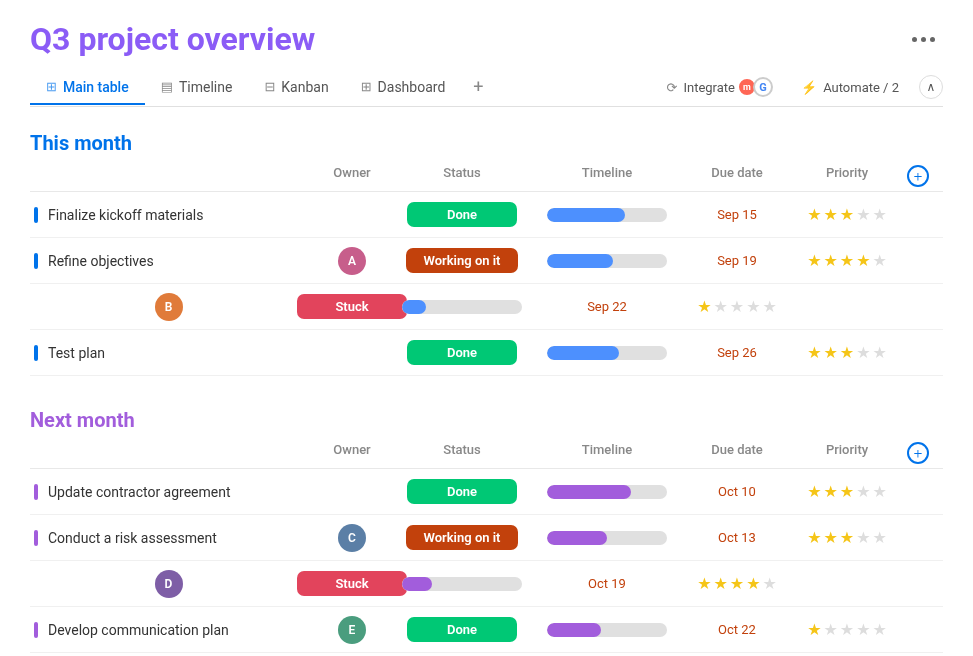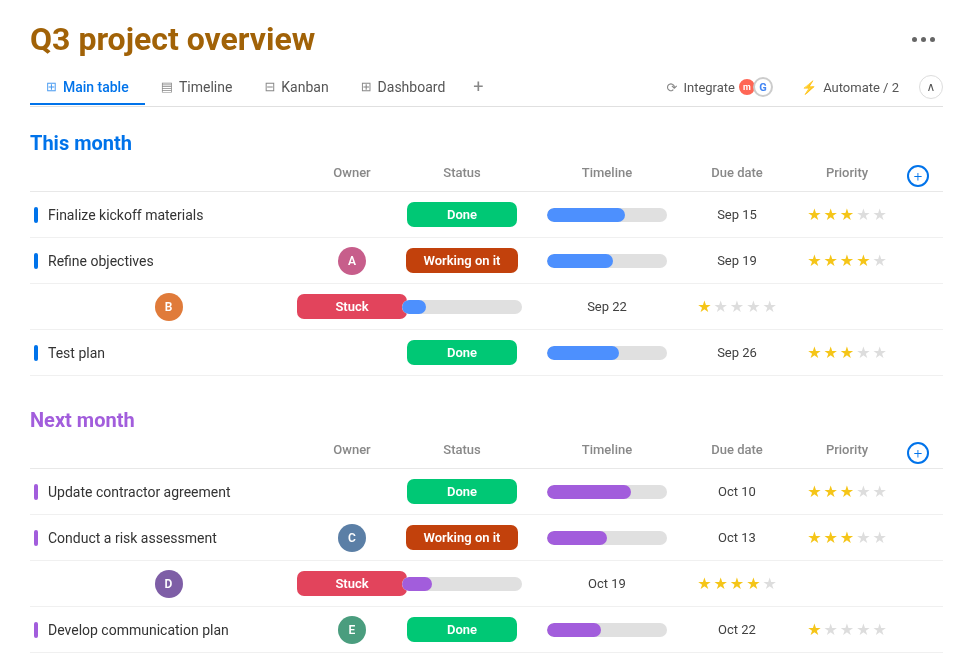--- a/index.html
+++ b/index.html
@@ -16,21 +16,21 @@
     }
     .header-row {
       display: flex;
       align-items: center;
       justify-content: space-between;
       margin-bottom: 10px;
     }
     .page-title {
       font-size: 32px;
       font-weight: 700;
-      color: #a16207;
+      color: #8b5cf6;
     }
     .more-btn {
       display: flex;
       gap: 4px;
       cursor: pointer;
       padding: 4px 8px;
       border-radius: 4px;
     }
     .more-btn span {
       width: 5px; height: 5px;
@@ -227,21 +227,21 @@
       height: 100%;
       border-radius: 7px;
       position: absolute;
       left: 0; top: 0;
     }
     .timeline-bar.blue { background: #4d90fe; }
     .timeline-bar.purple { background: #a25ddc; }
     .due-date-cell {
       text-align: center;
       font-size: 13px;
-      color: #404040;
+      color: #c2410c;
     }
     .priority-cell {
       display: flex;
       justify-content: center;
       align-items: center;
       gap: 2px;
     }
     .star {
       font-size: 16px;
     }

